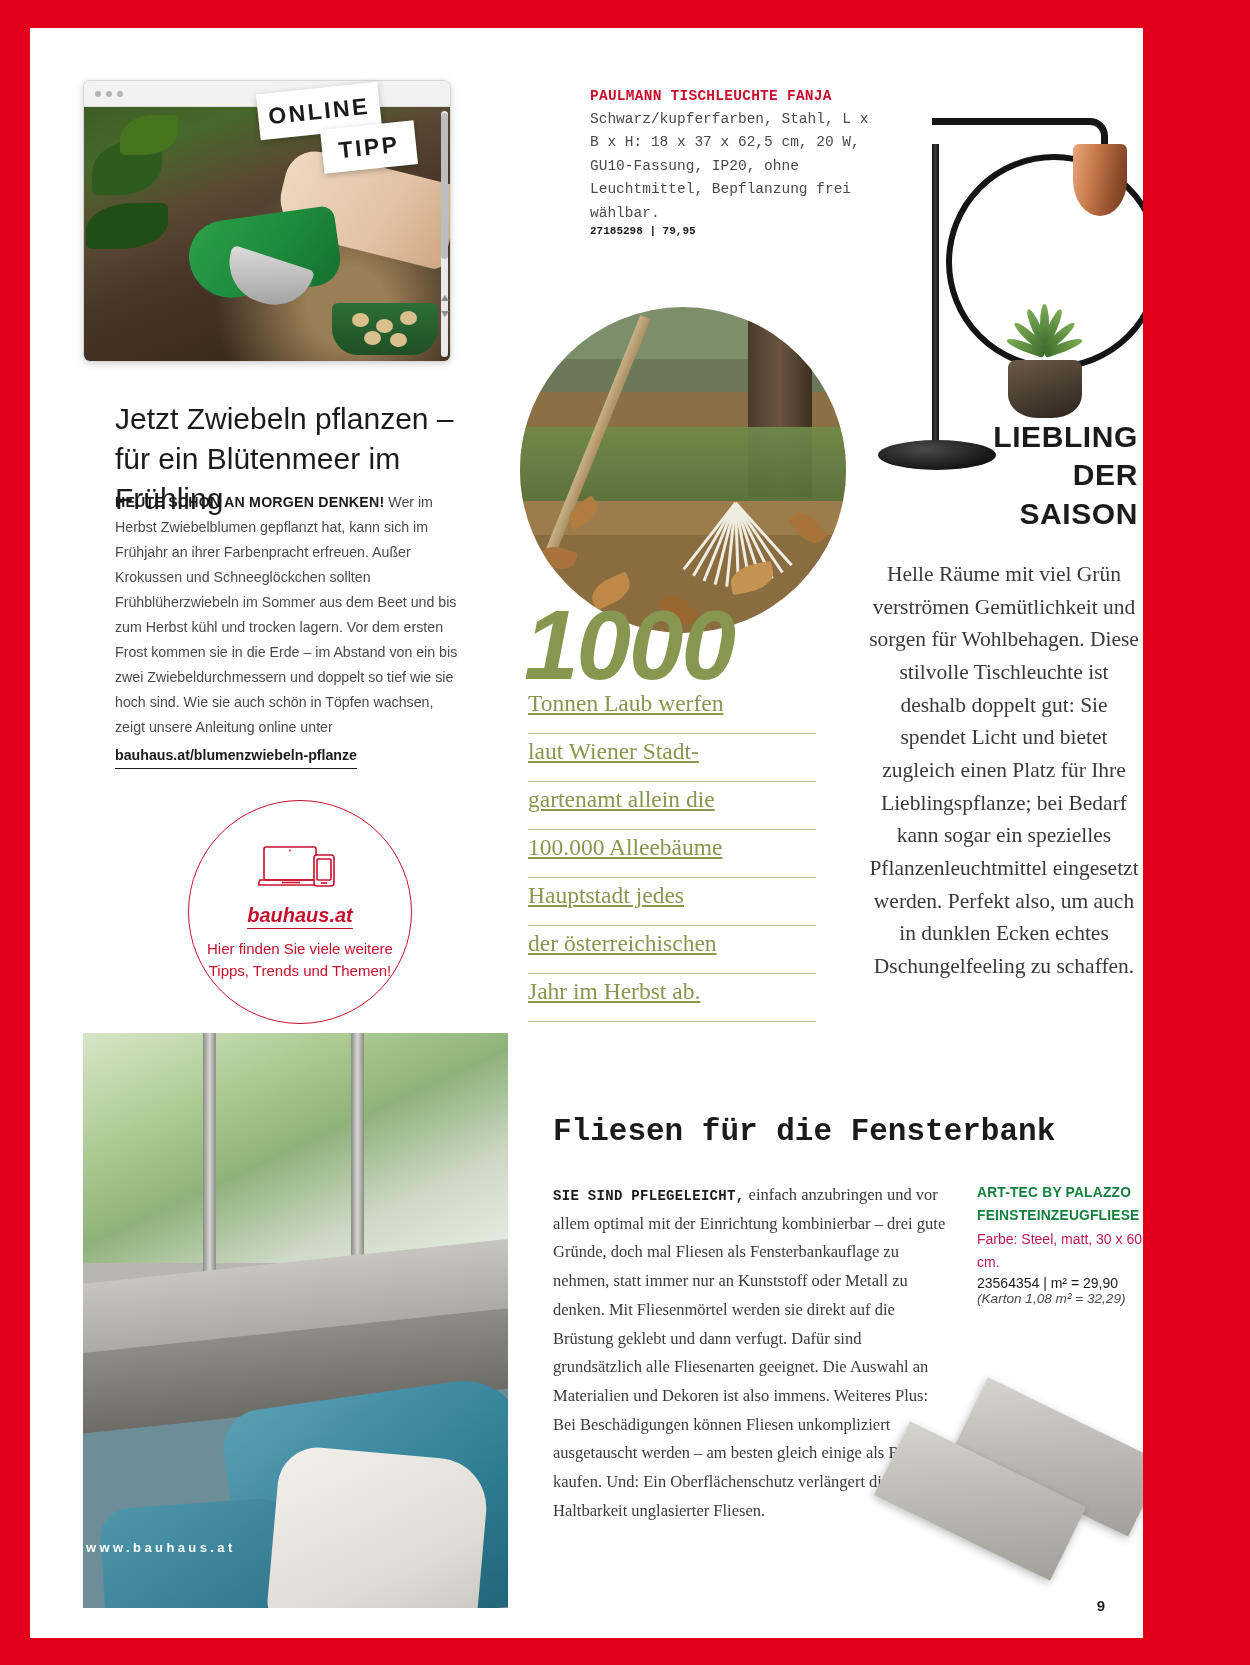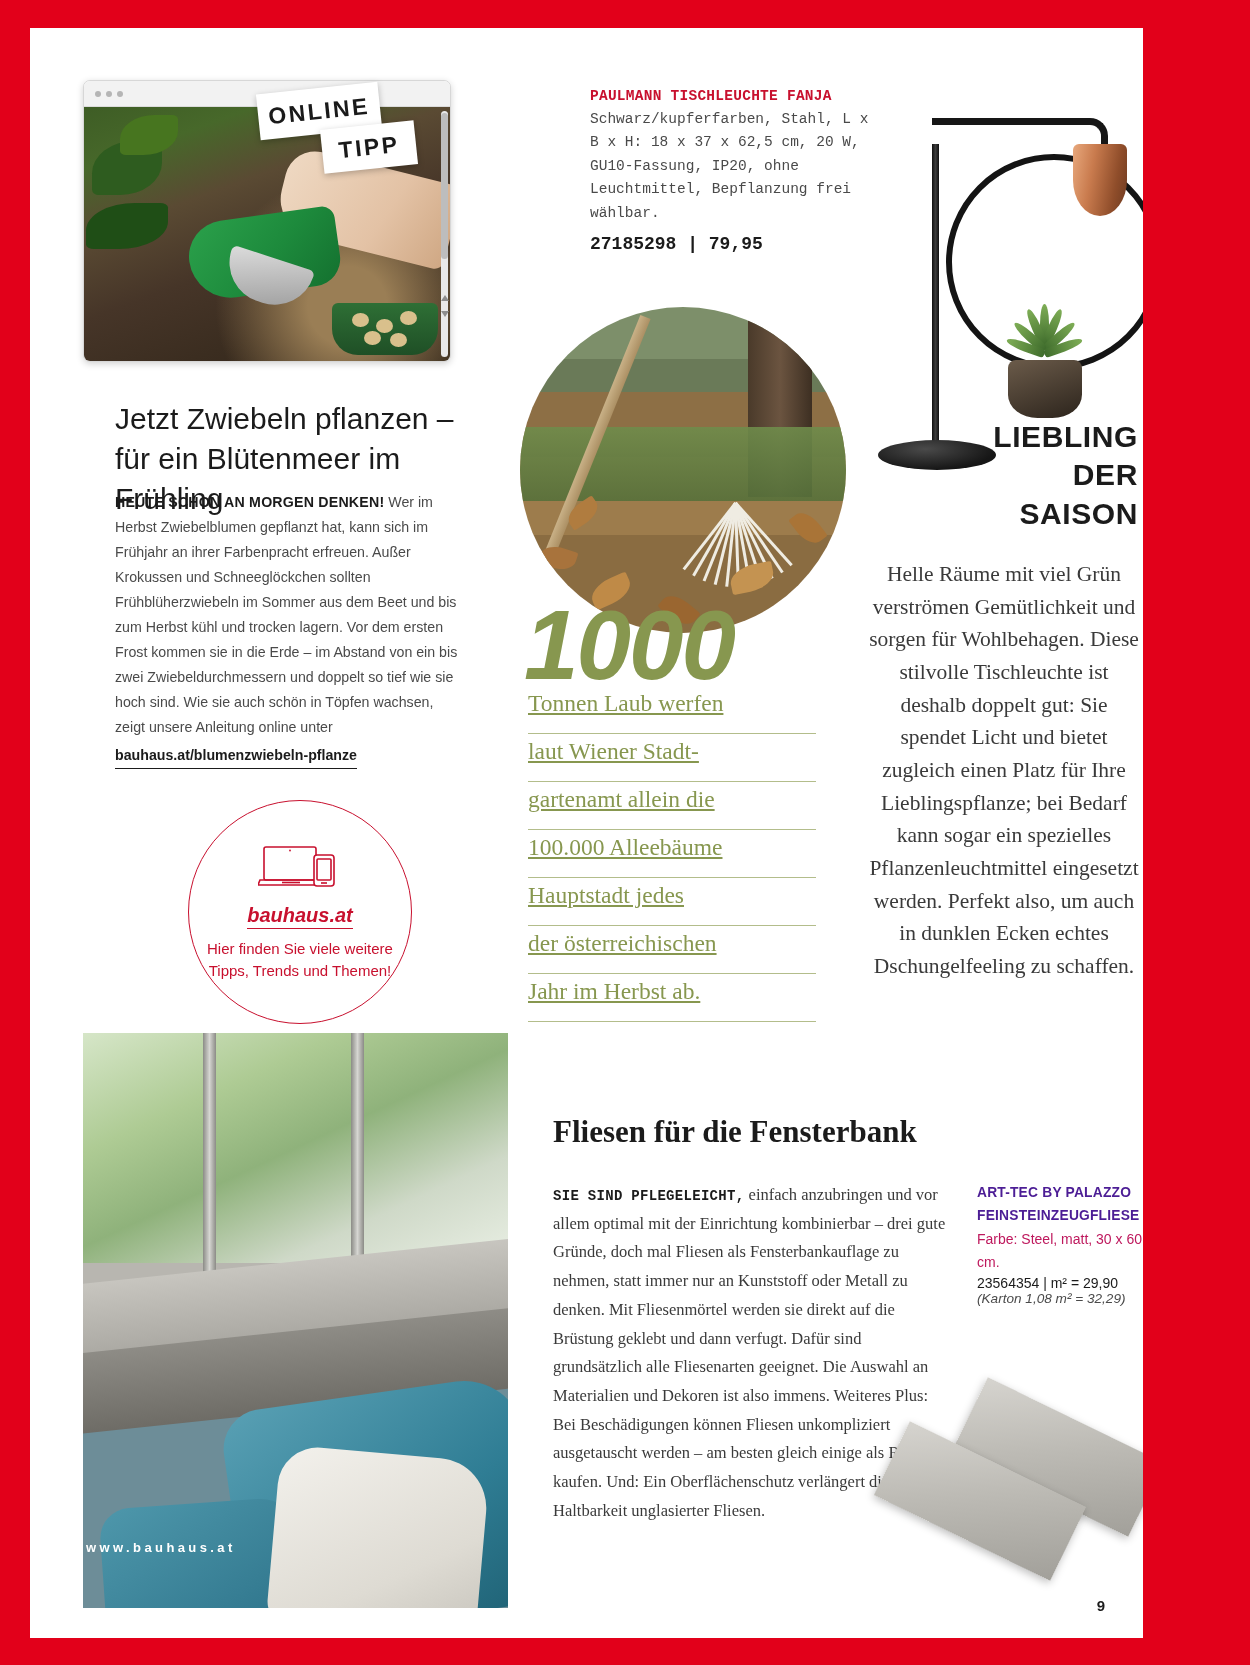--- a/index.html
+++ b/index.html
@@ -132,21 +132,21 @@
   
   .prod-block {
     position: absolute; left: 560px; top: 60px; width: 295px;
     font-family: Liberation Mono, monospace;
   }
   .prod-name {
     color: #c8102e; font-weight: 700; font-size: 14.5px; letter-spacing: .25px;
     margin-bottom: 4px;
   }
   .prod-desc { font-size: 14.5px; line-height: 1.62; color: #4a4a4a; }
-  .prod-price { font-size: 18px; font-weight: 700; color: #1b1b1b; margin-top: 9px; }
+  .prod-price { font-size: 11px; font-weight: 700; color: #1b1b1b; margin-top: 0; }
 
   
   .round-photo {
     position: absolute; left: 490px; top: 279px; width: 326px; height: 326px;
     border-radius: 50%; overflow: hidden;
     background:
       linear-gradient(180deg, #7d8f6a 0 16%, #6a7a58 16% 26%, #8d6f45 26% 46%, #9d7c4c 46% 70%, #8a6c41 70% 100%);
   }
   .rp-tree {
     position: absolute; right: 34px; top: 0; width: 64px; height: 190px;
@@ -277,37 +277,37 @@
   }
   .sp-cushion-teal {
     position: absolute; left: 20px; top: 470px; width: 200px; height: 140px;
     background: linear-gradient(150deg,#4e97ab,#2b7188);
     border-radius: 30px 40px 18px 18px; transform: rotate(-4deg);
   }
 
   
   .tile-head {
     position: absolute; left: 523px; top: 1086px; width: 520px;
-    font-family: Liberation Serif, serif;
+    font-family: Liberation Mono, monospace;
     font-size: 31px; font-weight: 700; color: #1b1b1b;
   }
   .tile-body {
     position: absolute; left: 523px; top: 1153px; width: 396px;
     font-family: "Liberation Serif", serif;
     font-size: 16.5px; line-height: 1.74; color: #3a3a3a;
   }
   .tile-body b {
     font-family: Liberation Mono, monospace;
     font-size: 14px; font-weight: 700; color: #1b1b1b; letter-spacing: .3px;
   }
   .tile-prod {
     position: absolute; left: 947px; top: 1155px; width: 170px;
   }
   .tile-prod-name {
-    color: #4c1d95; font-weight: 700; font-size: 13.8px; line-height: 1.42;
+    color: #15803d; font-weight: 700; font-size: 13.8px; line-height: 1.42;
     letter-spacing: .2px; margin-bottom: 3px;
   }
   .tile-prod-desc { font-size: 14px; line-height: 1.62; color: #be185d; }
   .tile-prod-price { font-size: 14px; font-weight: 400; color: #1b1b1b; margin-top: 1px; }
   .tile-prod-note { font-size: 13.6px; font-style: italic; color: #4a4a4a; }
 
   
   .swatch {
     position: absolute;
     background: linear-gradient(150deg,#d6d4cf 0%, #bdbbb5 45%, #a2a09a 100%);

